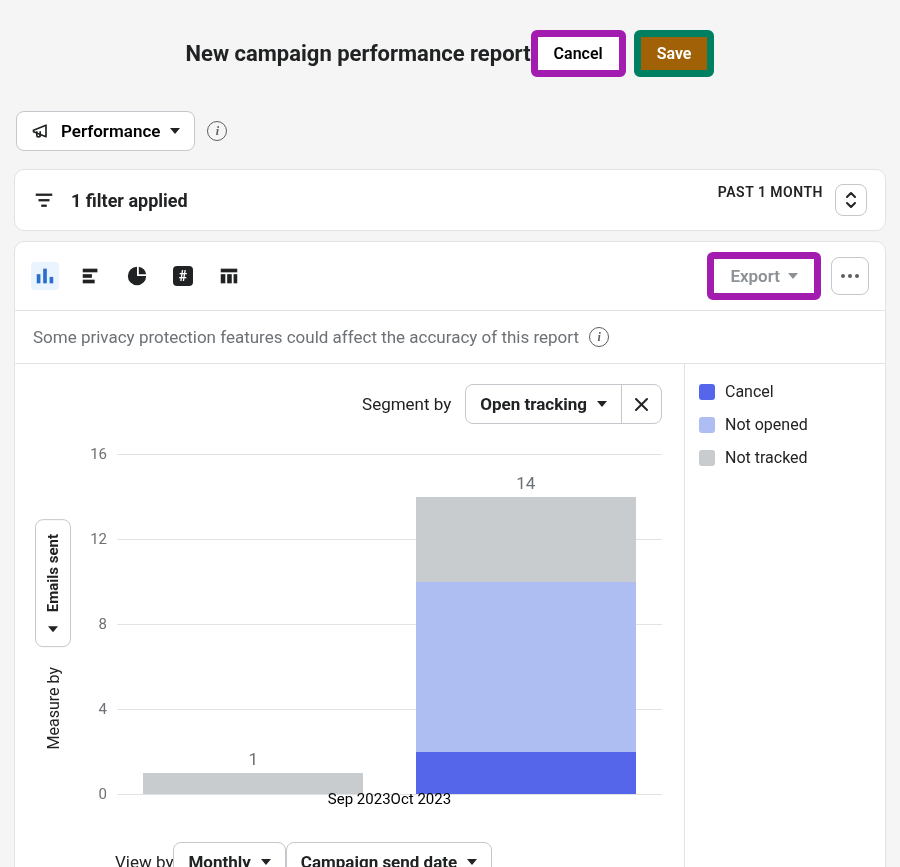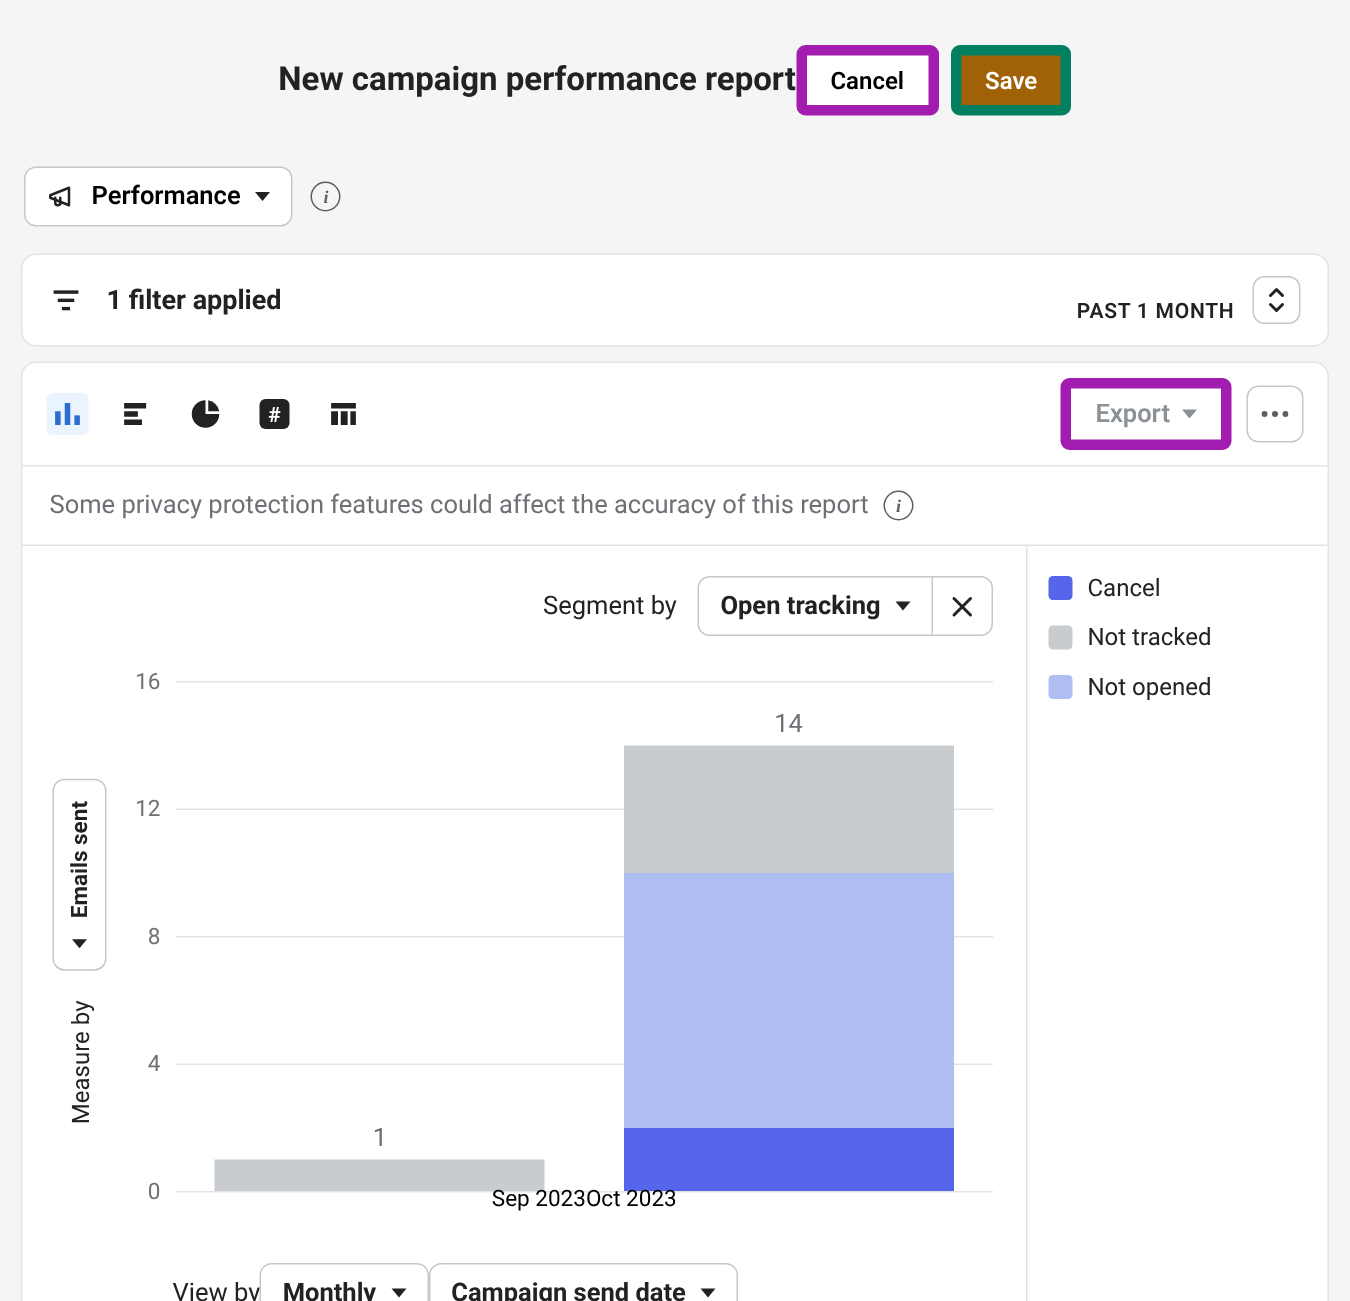--- a/index.html
+++ b/index.html
@@ -10,21 +10,21 @@
   .hdr-actions { display: flex; gap: 8px; }
   .btn { border: 7px solid #a21caf; background: #fff; border-radius: 6px; padding: 7px 16px; font-size: 16px; font-weight: 600; cursor: pointer; display: inline-flex; align-items: center; gap: 8px; }
   .btn-primary { background: #a16207; border-color: #008060; color: #fff; }
   .perf-row { display: flex; align-items: center; gap: 12px; padding: 4px 16px 18px; }
   .perf-btn { border: 1px solid #c4c8cc; background: #fff; border-radius: 8px; padding: 9px 14px; font-size: 17px; font-weight: 600; display: inline-flex; align-items: center; gap: 10px; cursor: pointer; }
   .icon { display: inline-block; }
   .info-circle { width: 20px; height: 20px; border: 1.5px solid #5c5f62; border-radius: 50%; display: inline-flex; align-items: center; justify-content: center; font-family: Georgia, serif; font-style: italic; font-size: 12px; font-weight: 700; color: #5c5f62; }
   .card { background: #fff; border: 1px solid #e1e3e5; border-radius: 10px; margin: 0 14px 10px; }
   .filter-bar { display: flex; align-items: center; justify-content: space-between; padding: 14px 18px; }
   .filter-left { display: flex; align-items: center; gap: 16px; font-size: 18px; font-weight: 700; }
-  .filter-right { display: flex; align-items: flex-end; gap: 12px; font-size: 14px; font-weight: 600; letter-spacing: .5px; color: #202223; }
+  .filter-right { display: flex; align-items: flex-start; gap: 12px; font-size: 14px; font-weight: 600; letter-spacing: .5px; color: #202223; }
   .sort-btn { width: 32px; height: 32px; border: 1px solid #c4c8cc; border-radius: 8px; display: inline-flex; align-items: center; justify-content: center; cursor: pointer; background: #fff; }
   .chart-card { padding: 0; }
   .toolbar { display: flex; justify-content: space-between; align-items: center; padding: 10px 16px; border-bottom: 1px solid #e1e3e5; }
   .ticons { display: flex; align-items: center; gap: 18px; }
   .ticon { width: 28px; height: 28px; display: inline-flex; align-items: center; justify-content: center; border-radius: 4px; cursor: pointer; }
   .ticon.active { background: #eaf4ff; }
   .toolbar-right { display: flex; align-items: center; gap: 10px; }
   .export-btn { color: #8c9196; font-weight: 600; font-size: 17px; }
   .dots-btn { width: 38px; height: 38px; border: 1px solid #c4c8cc; border-radius: 8px; display: inline-flex; align-items: center; justify-content: center; cursor: pointer; background: #fff; font-weight: 700; }
   .notice { padding: 16px 18px; color: #6d7175; font-size: 17px; display: flex; align-items: center; gap: 10px; border-bottom: 1px solid #e1e3e5; }
@@ -243,24 +243,24 @@
           </span>
         </div>
       </div>
 
       <div class="legend" id="legend">
           <div class="legend-item">
             <span class="swatch" style="background:#5566ea"></span>
             <span>Cancel</span>
           </div>
           <div class="legend-item">
+            <span class="swatch" style="background:#aebdf2"></span>
+            <span>Not opened</span>
+          </div>
+          <div class="legend-item">
             <span class="swatch" style="background:#c9cccf"></span>
             <span>Not tracked</span>
           </div>
-          <div class="legend-item">
-            <span class="swatch" style="background:#aebdf2"></span>
-            <span>Not opened</span>
-          </div>
         </div>
     </div>
   </div>
 
 </div>
 
 </body></html>

